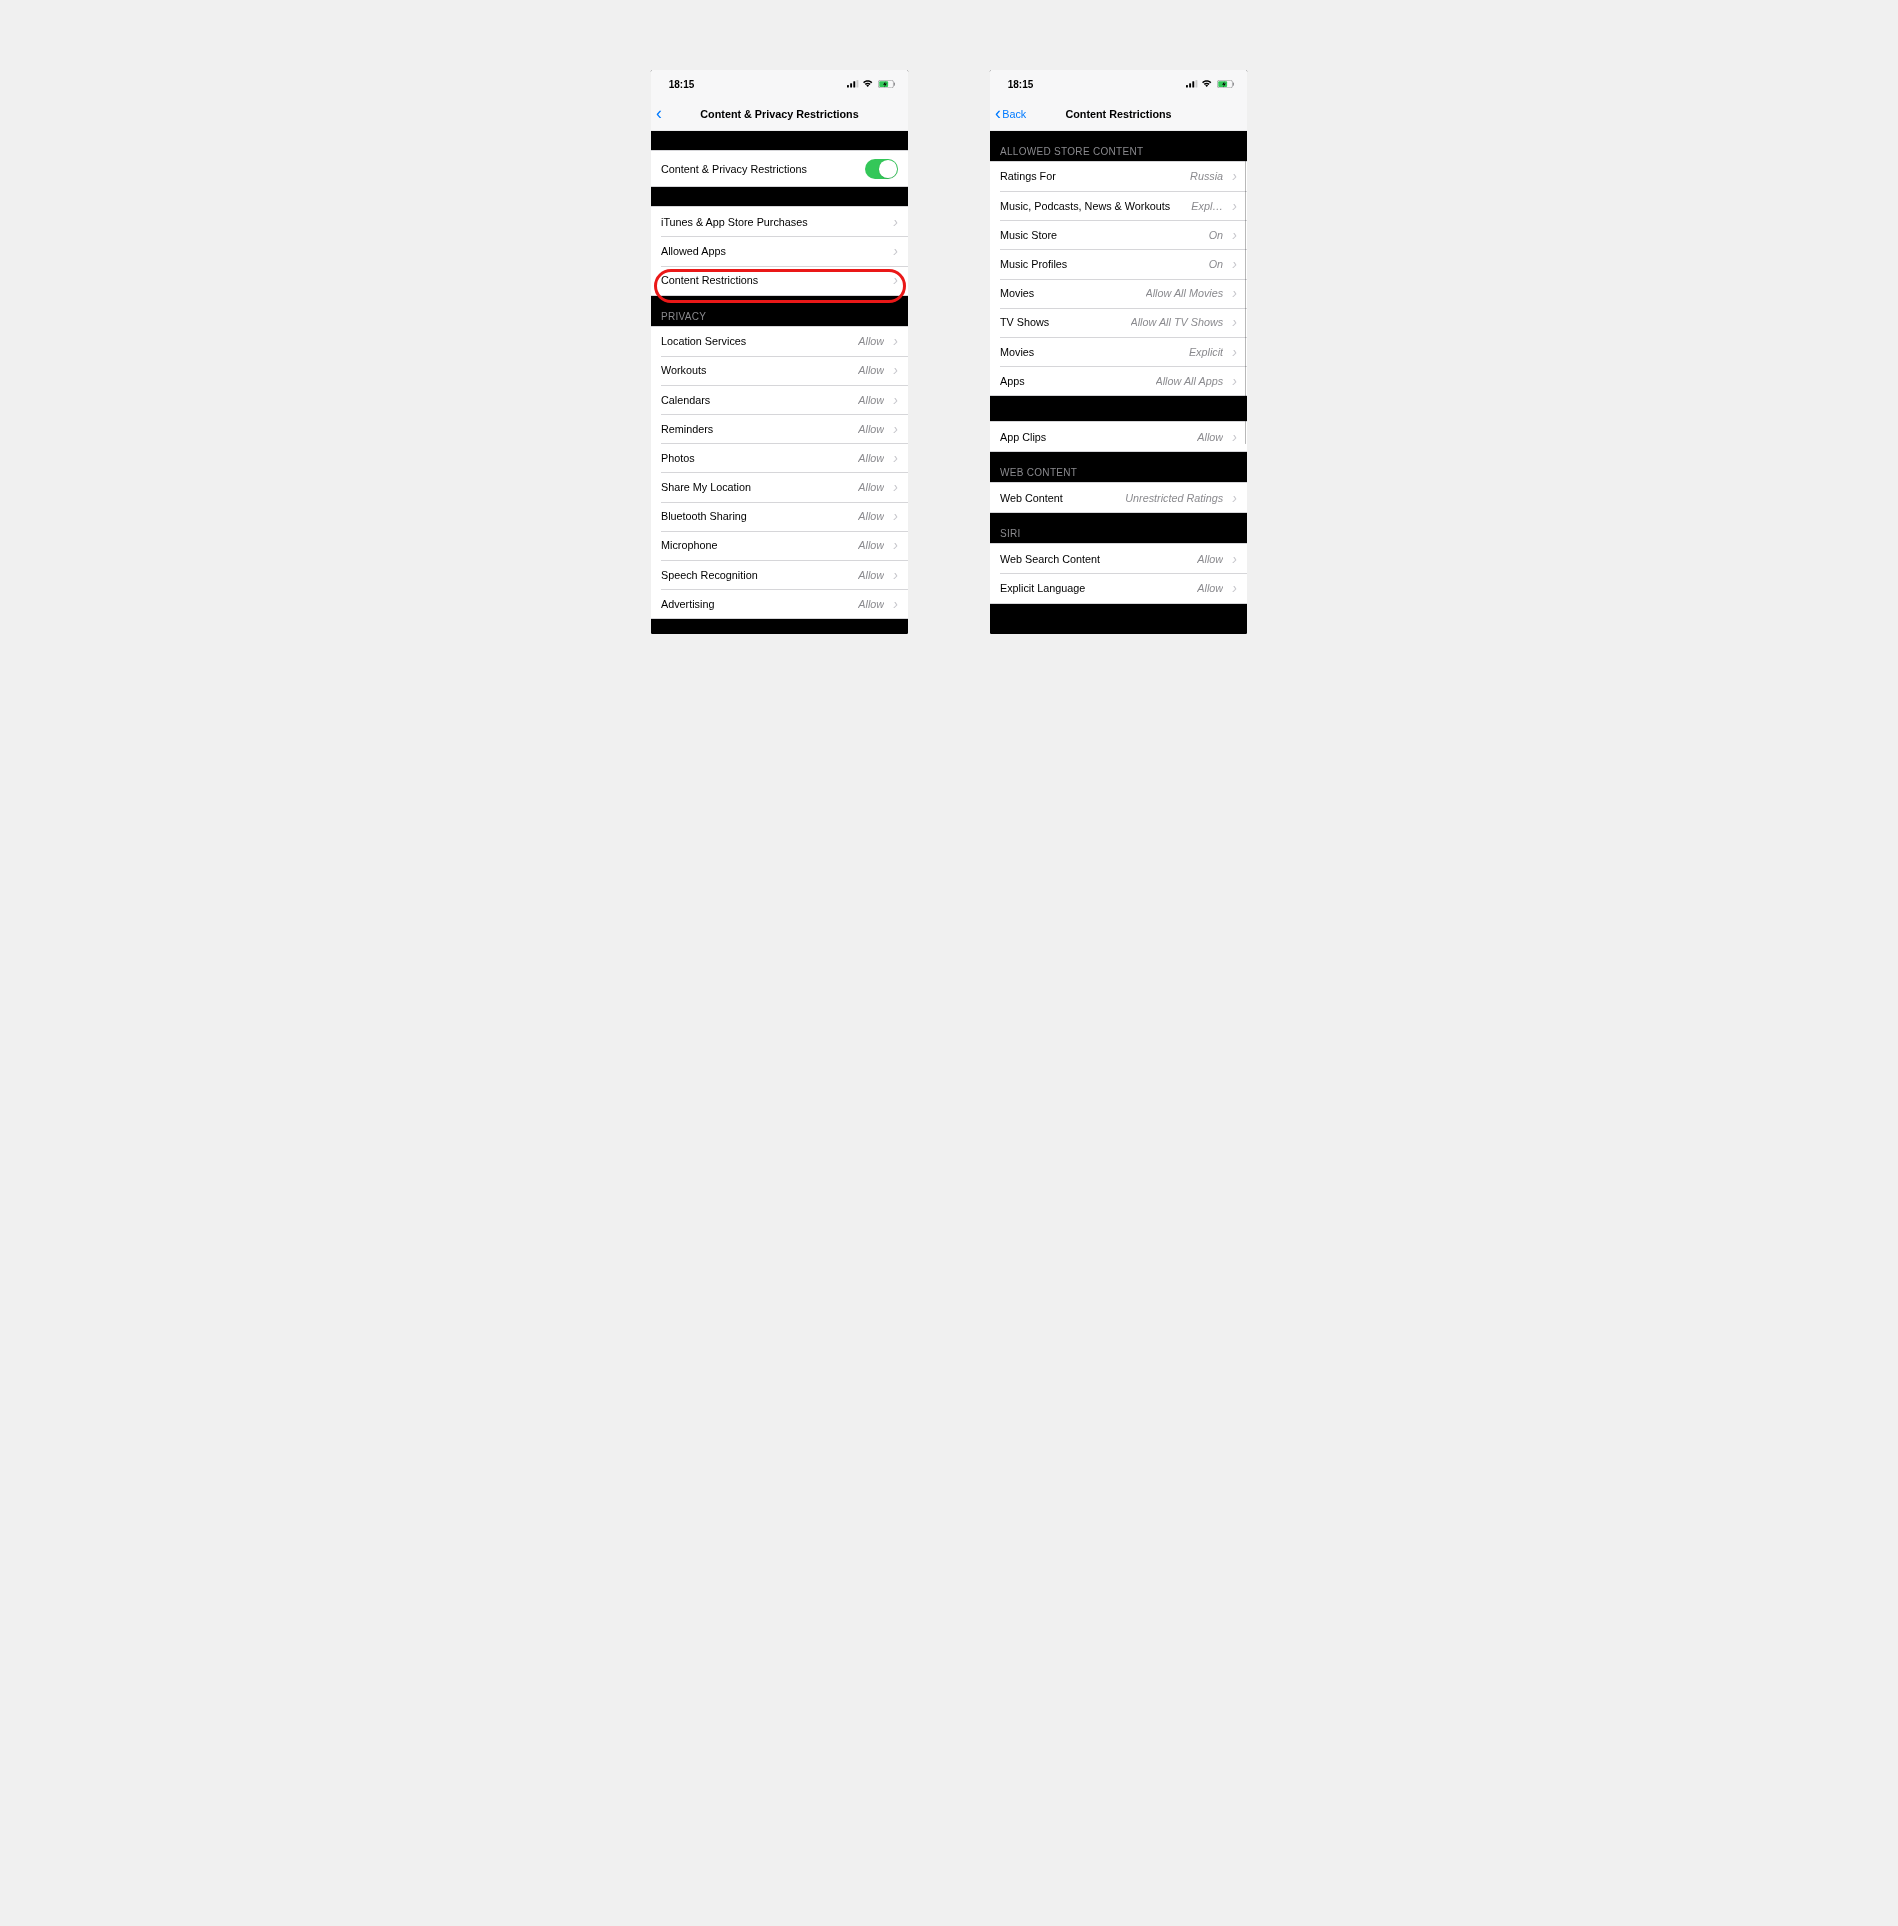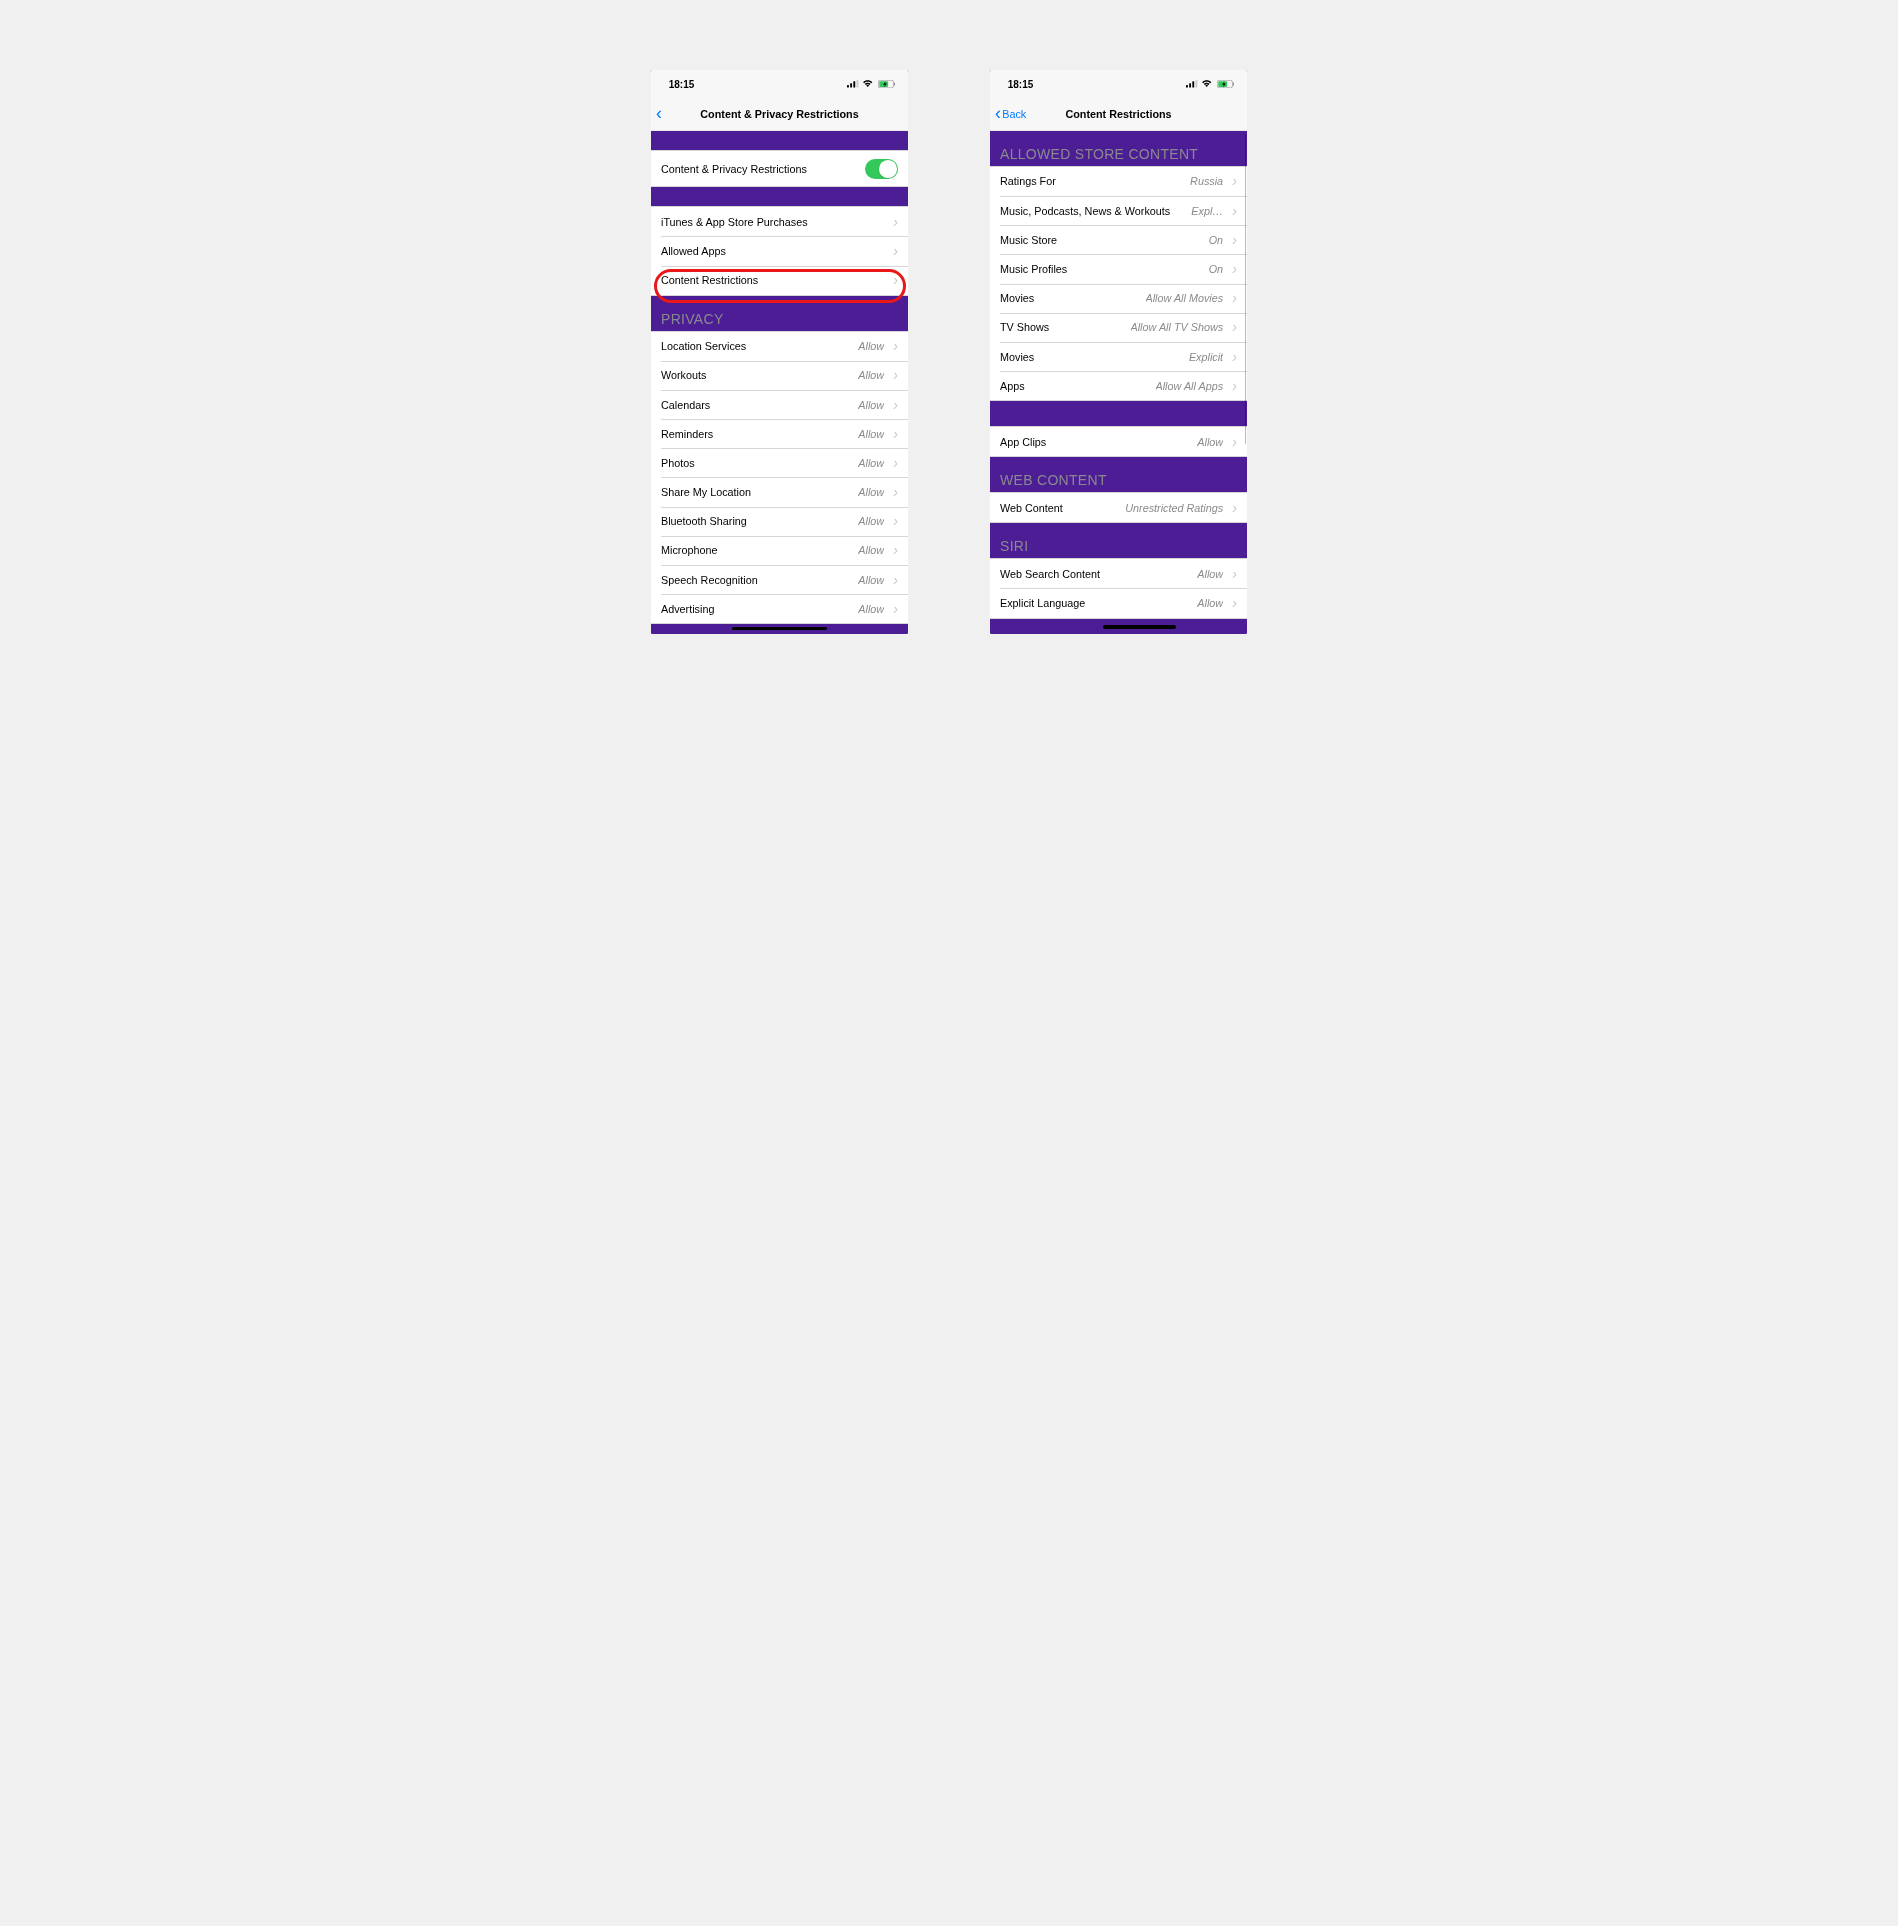--- a/index.html
+++ b/index.html
@@ -8,21 +8,21 @@
     background: #f0f0f0;
     font-family: -apple-system, "Helvetica Neue", Helvetica, Arial, sans-serif;
     display: flex;
     justify-content: center;
     gap: 82px;
     padding: 70px 38px;
   }
   .phone {
     width: 257px;
     height: 564px;
-    background: #4c1d95;
+    background: #000000;
     overflow: hidden;
     position: relative;
     border-radius: 1.3px;
     display: flex;
     flex-direction: column;
   }
 
   
   .status-bar {
     height: 28px;
@@ -65,21 +65,21 @@
   }
 
   .scroll-area {
     flex: 1;
     overflow: hidden;
     position: relative;
   }
 
   
   .group-header {
-    font-size: 14px;
+    font-size: 10px;
     color: #8a8a8e;
     letter-spacing: 0.3px;
     padding: 15px 10px 3.8px 10px;
     text-transform: uppercase;
   }
   .spacer-sm { height: 19px; }
 
   .list {
     background: #fff;
     border-top: 0.3px solid #d6d6d9;

